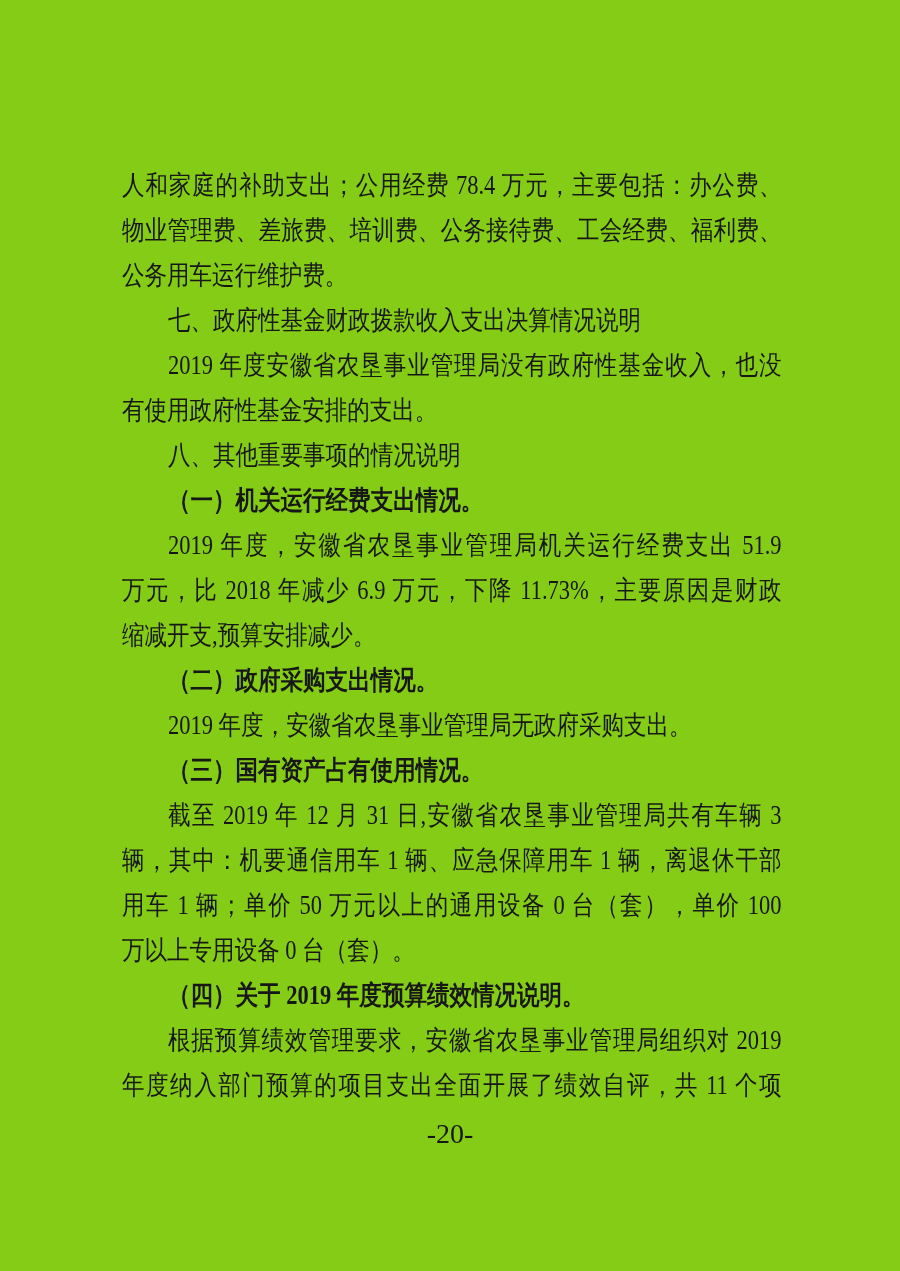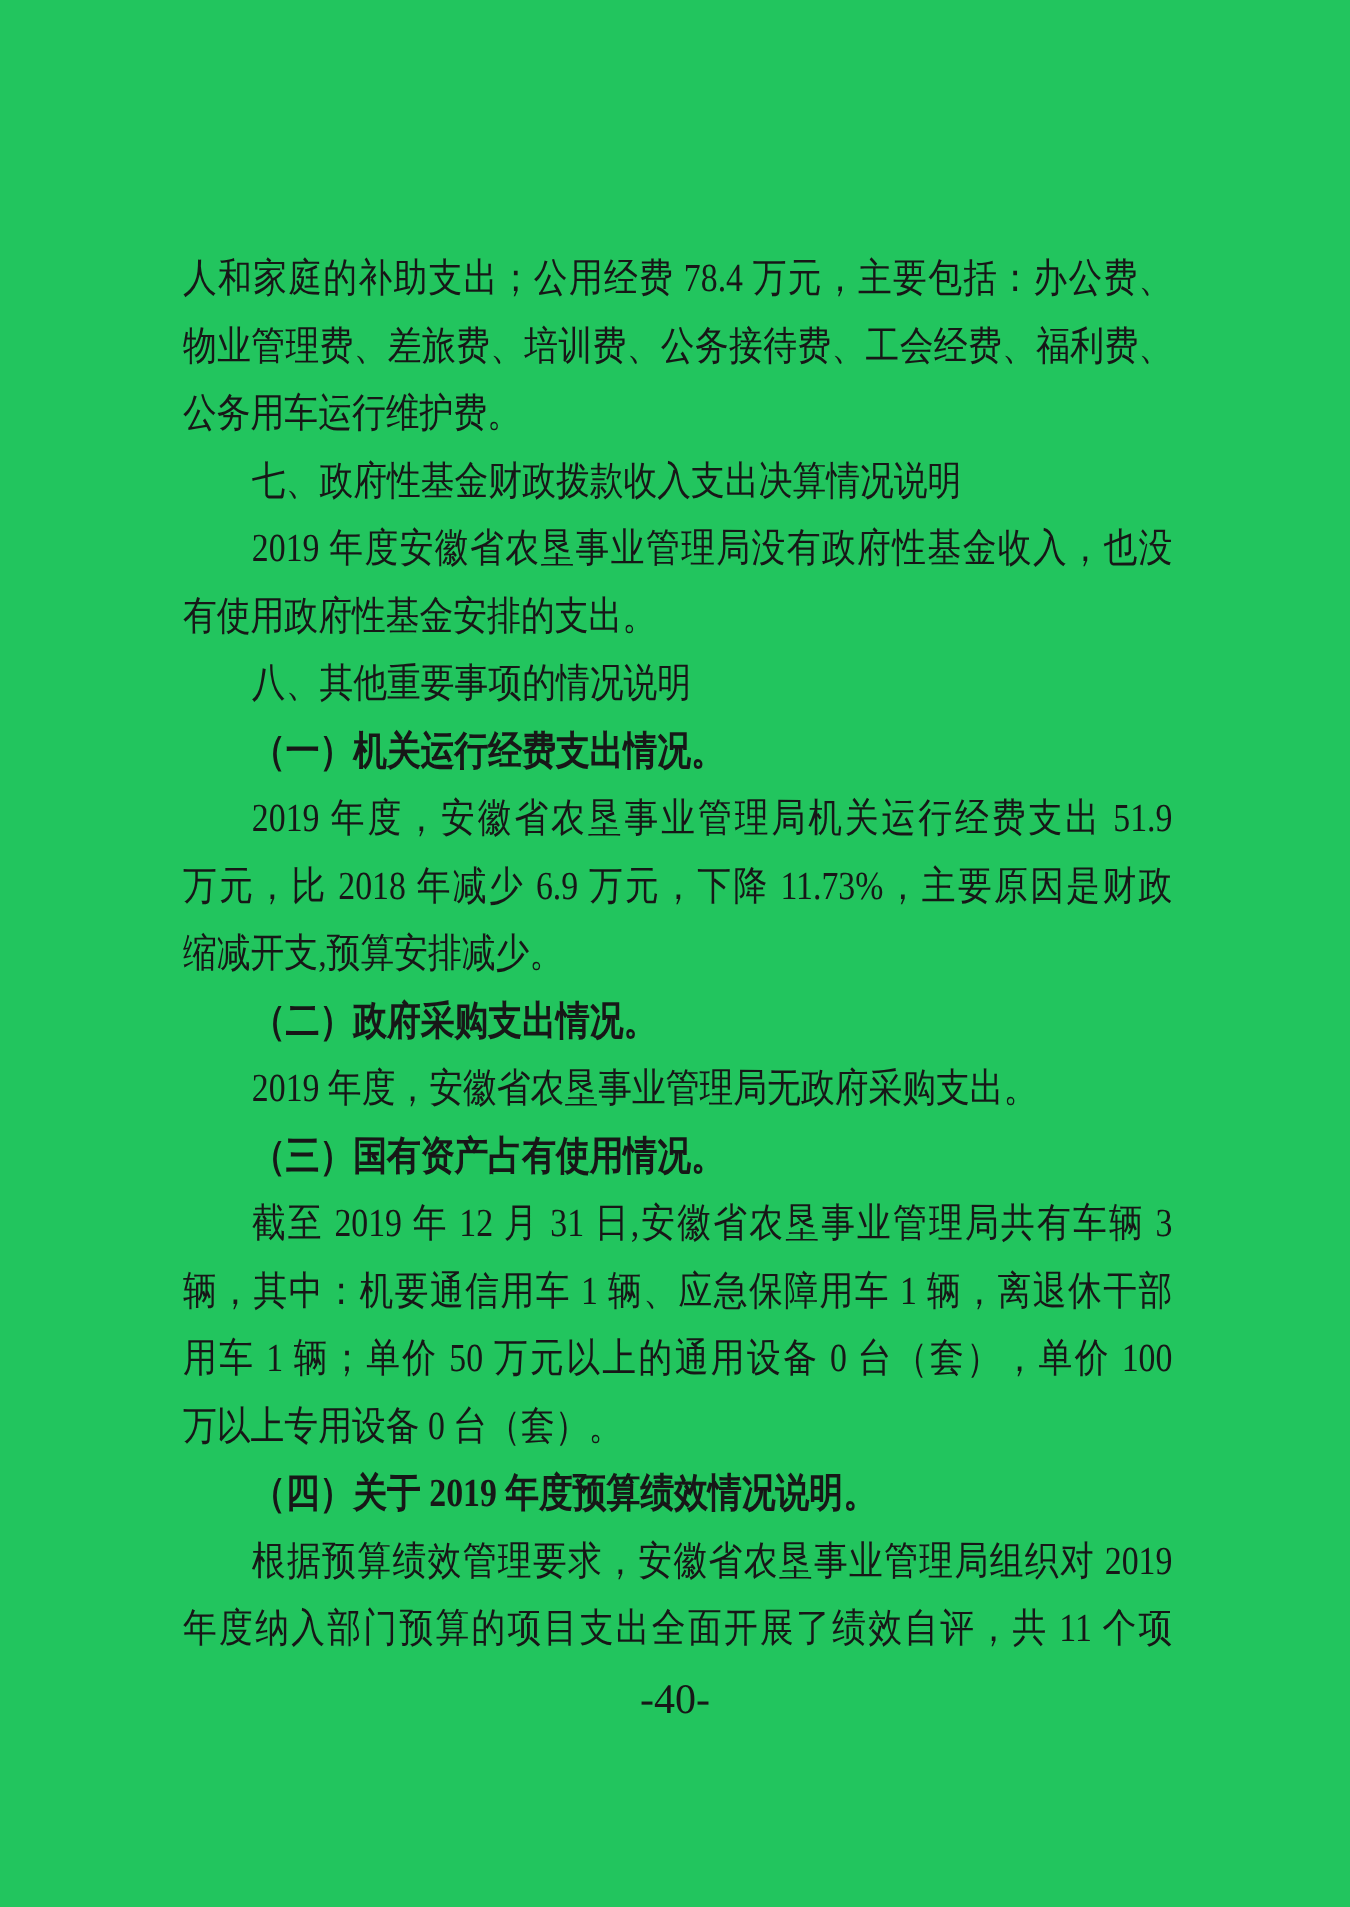--- a/index.html
+++ b/index.html
@@ -4,21 +4,21 @@
 <style>
   html, body {
     margin: 0;
     padding: 0;
     background: #ffffff;
   }
   .page {
     position: relative;
     width: 900px;
     height: 1271px;
-    background: #22c55e;
+    background: #84cc16;
     overflow: hidden;
     font-family: "Liberation Serif", "DejaVu Serif", serif;
     color: #171717;
   }
   
   .text-block {
     position: absolute;
     left: 122px;
     top: 163px;
     width: 776px;           
@@ -68,14 +68,14 @@
       <div class="line indent">2019 年度，安徽省农垦事业管理局无政府采购支出。</div>
       <div class="line indent bold">（三）国有资产占有使用情况。</div>
       <div class="line indent justify">截至 2019 年 12 月 31 日,安徽省农垦事业管理局共有车辆 3</div>
       <div class="line justify">辆，其中：机要通信用车 1 辆、应急保障用车 1 辆，离退休干部</div>
       <div class="line justify">用车 1 辆；单价 50 万元以上的通用设备 0 台（套），单价 100</div>
       <div class="line">万以上专用设备 0 台（套）。</div>
       <div class="line indent bold">（四）关于 2019 年度预算绩效情况说明。</div>
       <div class="line indent justify">根据预算绩效管理要求，安徽省农垦事业管理局组织对 2019</div>
       <div class="line justify">年度纳入部门预算的项目支出全面开展了绩效自评，共 11 个项</div>
     </div>
-  <div class="footer">-40-</div>
+  <div class="footer">-20-</div>
 </div>
 
 </body></html>

